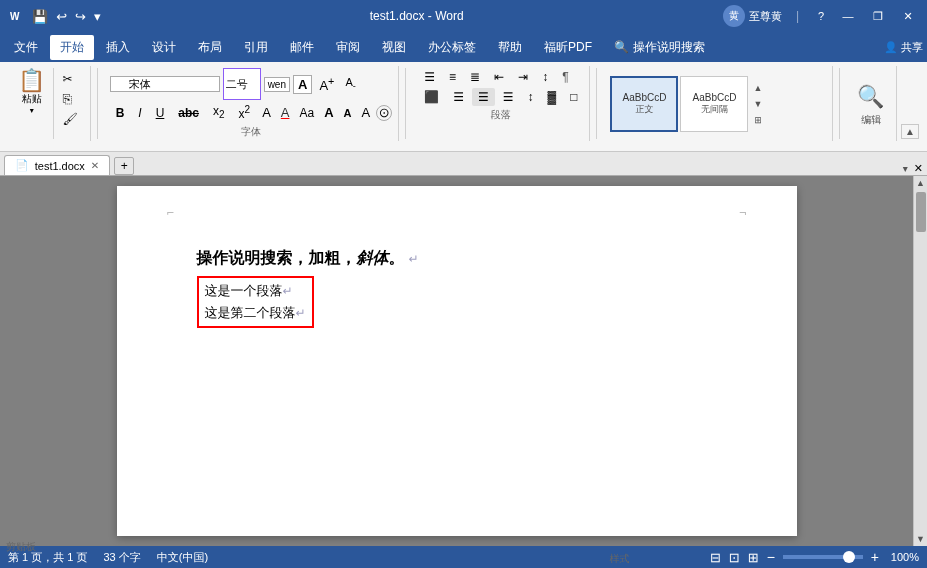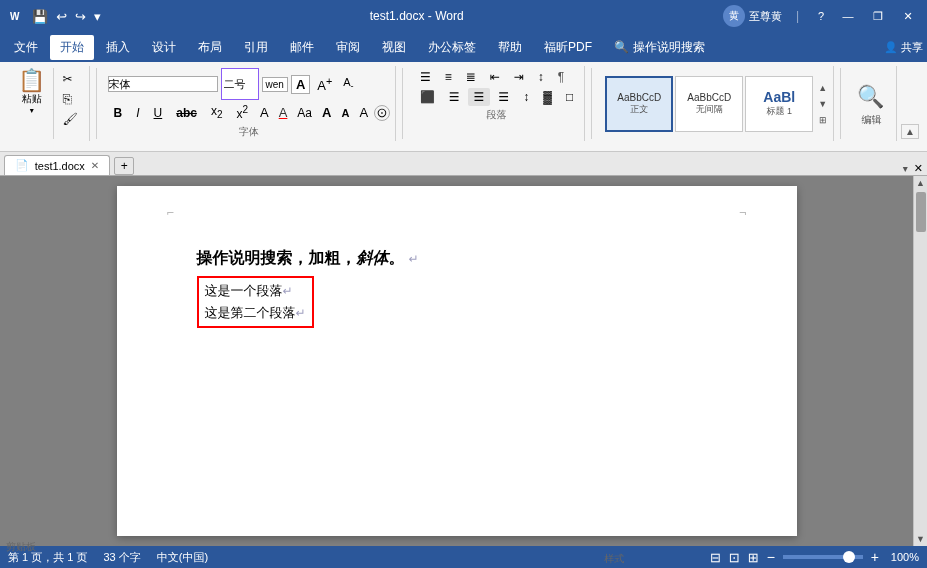--- a/index.html
+++ b/index.html
@@ -78,21 +78,21 @@
     .paste-label { font-size: 10px; }
     .clipboard-right { display: flex; flex-direction: column; gap: 2px; padding: 2px 4px; }
     .small-icon-btn { font-size: 12px; cursor: pointer; padding: 1px 3px; border: 1px solid transparent; border-radius: 2px; }
 
     
     .font-row { display: flex; align-items: center; gap: 3px; margin-bottom: 2px; }
     .font-select {
       border: 1px solid #aaa;
       background: white;
       font-size: 11px;
-      padding: 1px 0;
+      padding: 1px 18px;
       width: 110px;
       cursor: pointer;
     }
     .size-select {
       border: 1px solid #8b5cf6;
       background: white;
       font-size: 11px;
       padding: 9px 2px;
       width: 38px;
       cursor: pointer;
@@ -370,24 +370,20 @@
     <div class="ribbon-group" style="min-width:230px;flex-direction:row;flex-wrap:nowrap;">
       <div class="styles-area">
         <div class="style-item selected">
           <span class="style-preview-text" style="font-size:10px;color:#333;">AaBbCcD</span>
           <span class="style-name">正文</span>
         </div>
         <div class="style-item">
           <span class="style-preview-text" style="font-size:10px;color:#333;">AaBbCcD</span>
           <span class="style-name">无间隔</span>
         </div>
-        <div class="style-item">
-          <span class="style-preview-text" style="font-size:14px;color:#2b579a;font-weight:bold;">AaBl</span>
-          <span class="style-name">标题 1</span>
-        </div>
       </div>
       <div class="styles-scroll">
         <span class="scroll-arrow">▲</span>
         <span class="scroll-arrow">▼</span>
         <span class="scroll-arrow">⊞</span>
       </div>
       <div class="ribbon-group-label" style="position:absolute;bottom:2px;">样式</div>
     </div>
 
     <div class="ribbon-separator"></div>

